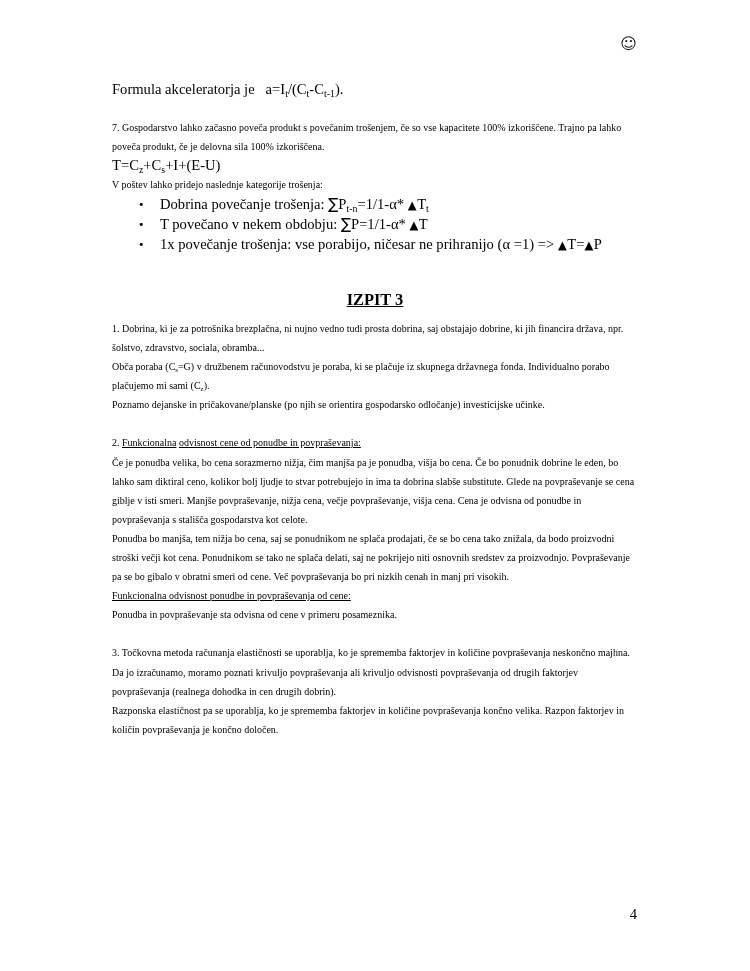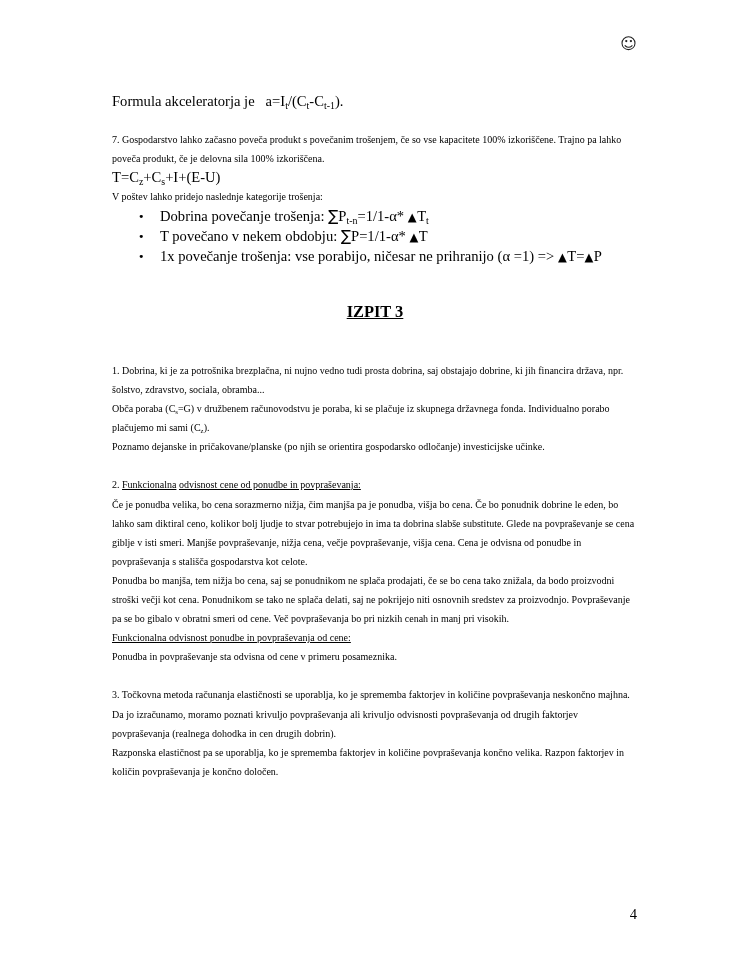--- a/index.html
+++ b/index.html
@@ -30,21 +30,21 @@
     position: absolute;
     right: 0px;
     top: 0px;
     font-size: 16px;
     line-height: 16px;
     color: #1a1a1a;
     font-family: "DejaVu Sans", sans-serif;
   }
   .content {
     position: absolute;
-    top: 92px;
+    top: 80px;
     left: 112px;
     width: 526px;
   }
   p {
     margin: 0;
     font-size: 10px;
     line-height: 19.1px;
     text-align: left;
   }
   .gap {
@@ -96,21 +96,21 @@
     font-family: "DejaVu Sans", sans-serif;
     font-size: 11.5px;
     letter-spacing: 0.5px;
   }
   .sum {
     font-family: "DejaVu Sans", sans-serif;
     font-size: 15px;
   }
   .title-block {
     margin-top: 34px;
-    margin-bottom: 38px;
+    margin-bottom: 8px;
   }
   .page-number {
     position: absolute;
     right: 113px;
     bottom: 48px;
     font-size: 14.6px;
     line-height: 18px;
     text-align: right;
   }
 </style>

